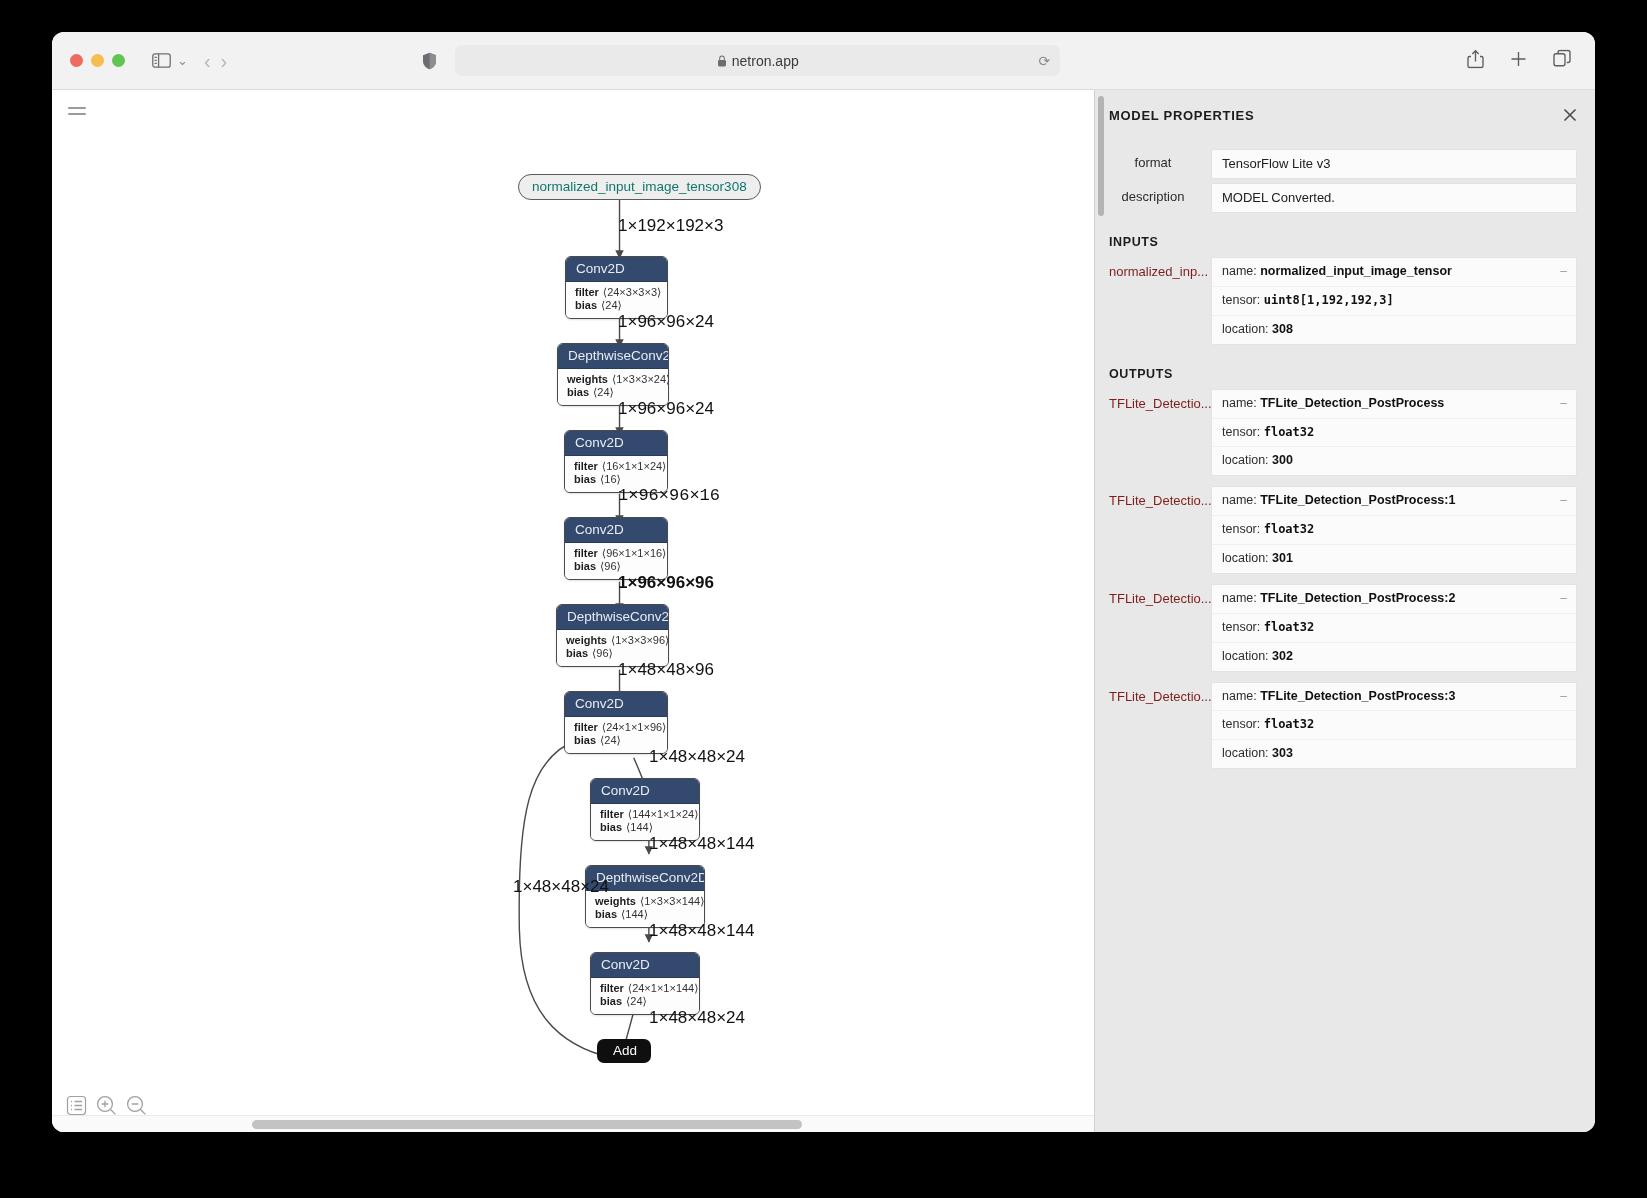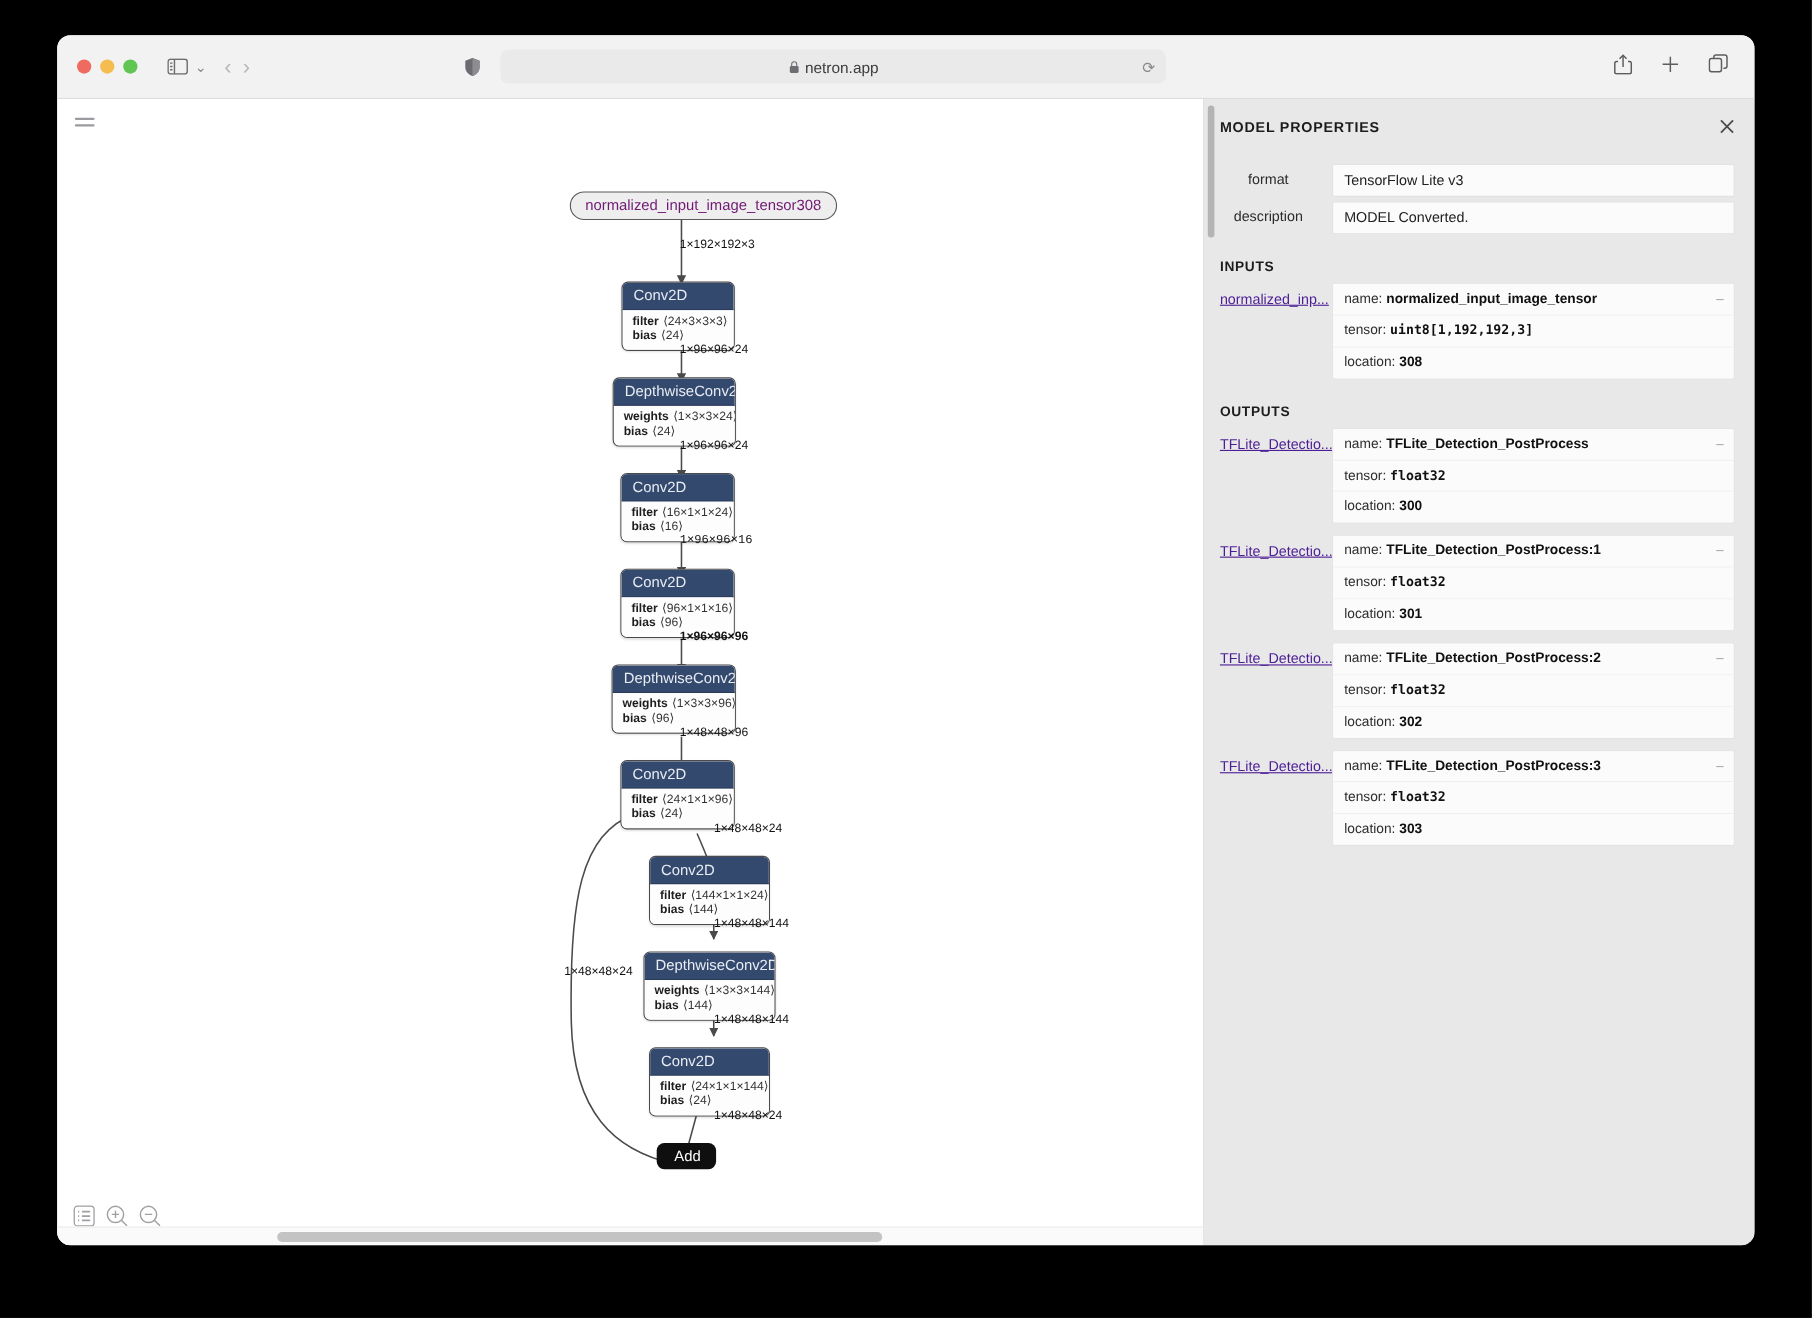--- a/index.html
+++ b/index.html
@@ -107,37 +107,37 @@
   .attr { font-size: 11px; color: #1d1d1d; white-space: nowrap; line-height: 1.22; }
   .attr b { font-weight: bold; }
   .attr span { color: #333; margin-left: 4px; }
 
   .pill {
     position: absolute;
     border: 1px solid #5a5a5a;
     border-radius: 16px;
     background: #eeeeee;
     font-size: 13.5px;
-    color: #701a75;
+    color: #0f766e;
     padding: 4px 13px 5px 13px;
     white-space: nowrap;
   }
   .addnode {
     position: absolute;
     background: #0f0f0f;
     color: #ffffff;
     border-radius: 7px;
     font-size: 13.5px;
     padding: 4px 14px 5px 14px;
     white-space: nowrap;
   }
 
   .edge-label {
     position: absolute;
-    font-size: 11px;
+    font-size: 17px;
     color: #111;
     white-space: nowrap;
     font-family: "Liberation Sans", sans-serif;
   }
 
   .graph-toolbar {
     position: absolute; left: 14px; bottom: 16px;
     display: flex; gap: 9px; align-items: center;
   }
   .gt-btn { width: 21px; height: 21px; color: #9a9a9e; }
@@ -197,23 +197,23 @@
     background: #fbfbfb;
     border: 1px solid #e2e2e2;
     font-size: 13px; color: #202020;
     padding: 6px 10px 7px 10px;
     border-radius: 2px;
   }
 
   .obj-row { display: flex; align-items: flex-start; margin-bottom: 10px; }
   .obj-label {
     width: 104px; flex: 0 0 104px; text-align: left;
-    font-size: 13px; color: #4c1d95;
+    font-size: 13px; color: #7f1d1d;
     padding: 7px 10px 0 2px; line-height: 1.2;
-    white-space: nowrap; overflow: hidden; text-decoration: underline;
+    white-space: nowrap; overflow: hidden;
   }
   .obj-card { flex: 1; border: 1px solid #e3e3e3; border-radius: 2px; overflow: hidden; background:#fbfbfb;}
   .obj-line {
     position: relative;
     background: #fbfbfb;
     border-bottom: 1px solid #efefef;
     font-size: 12.5px; color: #2d2d2d;
     padding: 5px 26px 6px 10px;
     line-height: 1.35;
   }

